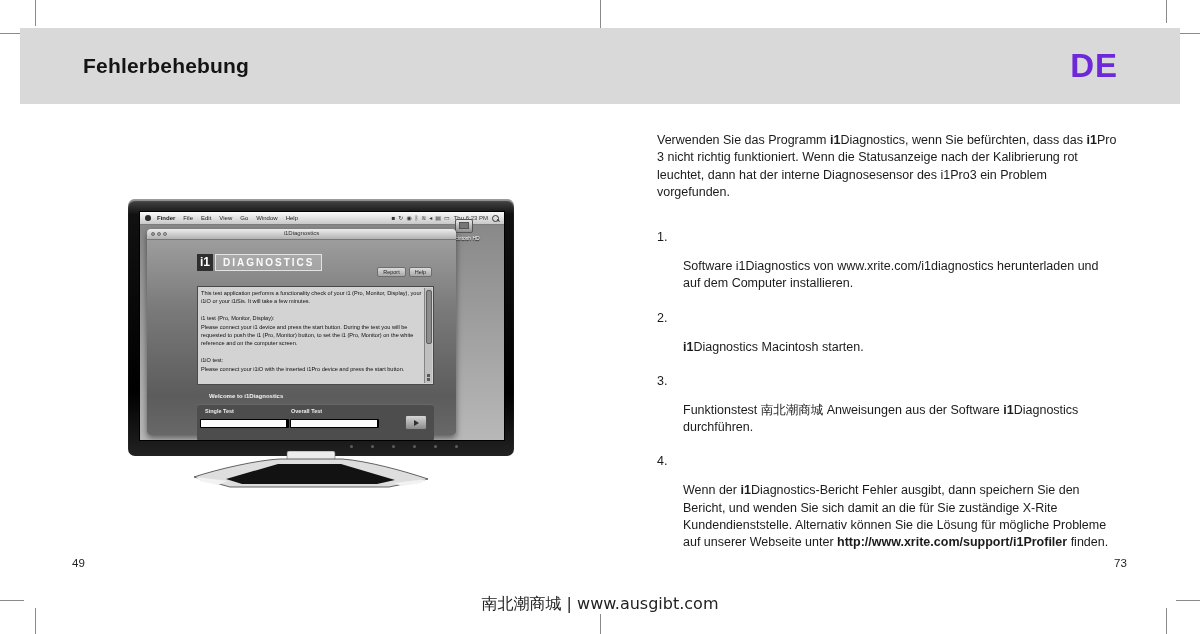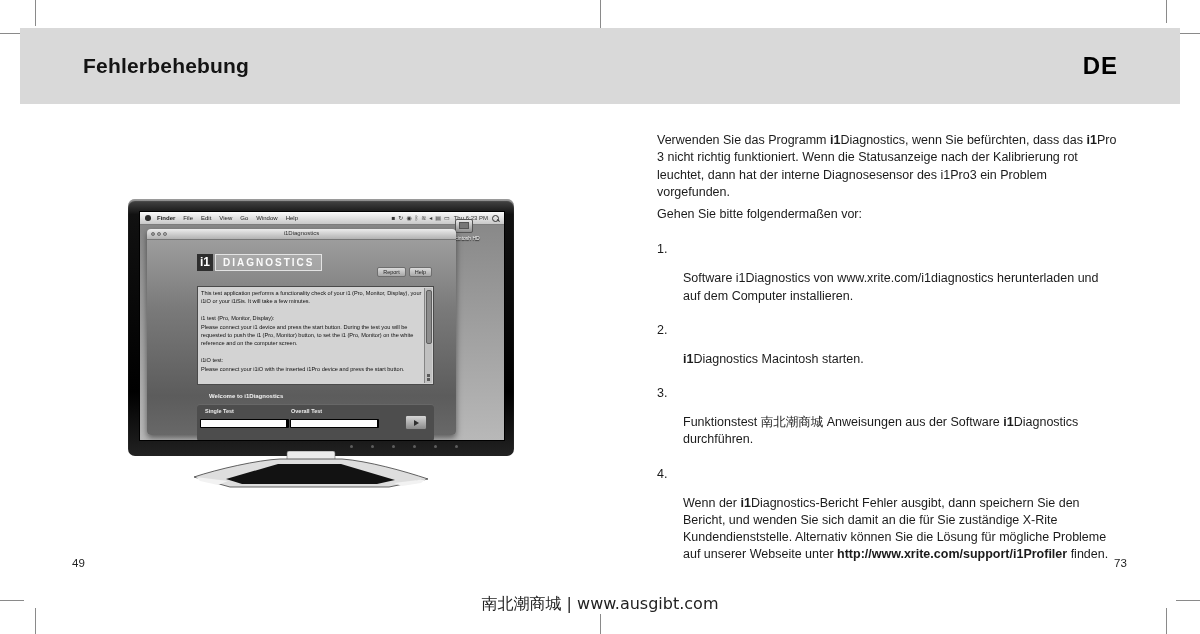--- a/index.html
+++ b/index.html
@@ -8,26 +8,26 @@
 
   
   .mark{position:absolute;background:#8a8a8a;}
   .mv{width:1px;} .mh{height:1px;}
 
   
   .header{position:absolute;left:20px;top:28px;width:1160px;height:76px;background:#d9d9d9;}
   .header .title{position:absolute;left:63px;top:0;height:100%;display:flex;align-items:center;
                  font-size:21px;font-weight:bold;color:#141414;letter-spacing:.2px;}
   .header .lang{position:absolute;right:62px;top:50%;transform:translateY(-50%);
-                font-size:24px;font-weight:bold;color:#000000;letter-spacing:1px;}
+                font-size:33px;font-weight:bold;color:#6d28d9;letter-spacing:1px;}
 
   
   .col{position:absolute;left:657px;top:132px;width:462px;font-size:12.5px;line-height:1.38;color:#1b1b1b;}
   .col .blk{margin-bottom:18px;}
-  .col .intro{margin-bottom:5px;}
+  .col .intro{margin-bottom:28px;}
   .step{display:flex;margin-bottom:17px;}
   .step .num{width:26px;flex:0 0 26px;}
   .step .txt{flex:1;margin-top:29px;}
 
   
   .pageno{position:absolute;top:557px;font-size:11.5px;color:#222;}
   .watermark{position:absolute;left:0;right:0;top:594px;text-align:center;
              font-size:16px;color:#222;font-family:"DejaVu Sans",sans-serif;}
 
   
@@ -231,21 +231,20 @@
               <span class="tri"></span>
             </div>
         </div>
       </div>
     </div>
   </div>
 </div>
 
 <div class="col">
   <div class="blk intro"><span>Verwenden Sie das Programm </span><span style="font-weight: bold;">i1</span><span>Diagnostics, wenn Sie befürchten, dass das </span><span style="font-weight: bold;">i1</span><span>Pro 3 nicht richtig funktioniert. Wenn die Statusanzeige nach der Kalibrierung rot leuchtet, dann hat der interne Diagnosesensor des i1Pro3 ein Problem vorgefunden.</span></div>
-  <div class="blk">Gehen Sie bitte folgendermaßen vor:</div>
   <div class="step">
     <span class="num">1.</span>
     <span class="txt"><span>Software i1Diagnostics von www.xrite.com/i1diagnostics herunterladen und auf dem Computer installieren.</span></span>
   </div>
   <div class="step">
     <span class="num">2.</span>
     <span class="txt"><span style="font-weight: bold;">i1</span><span>Diagnostics Macintosh starten.</span></span>
   </div>
   <div class="step">
     <span class="num">3.</span>

